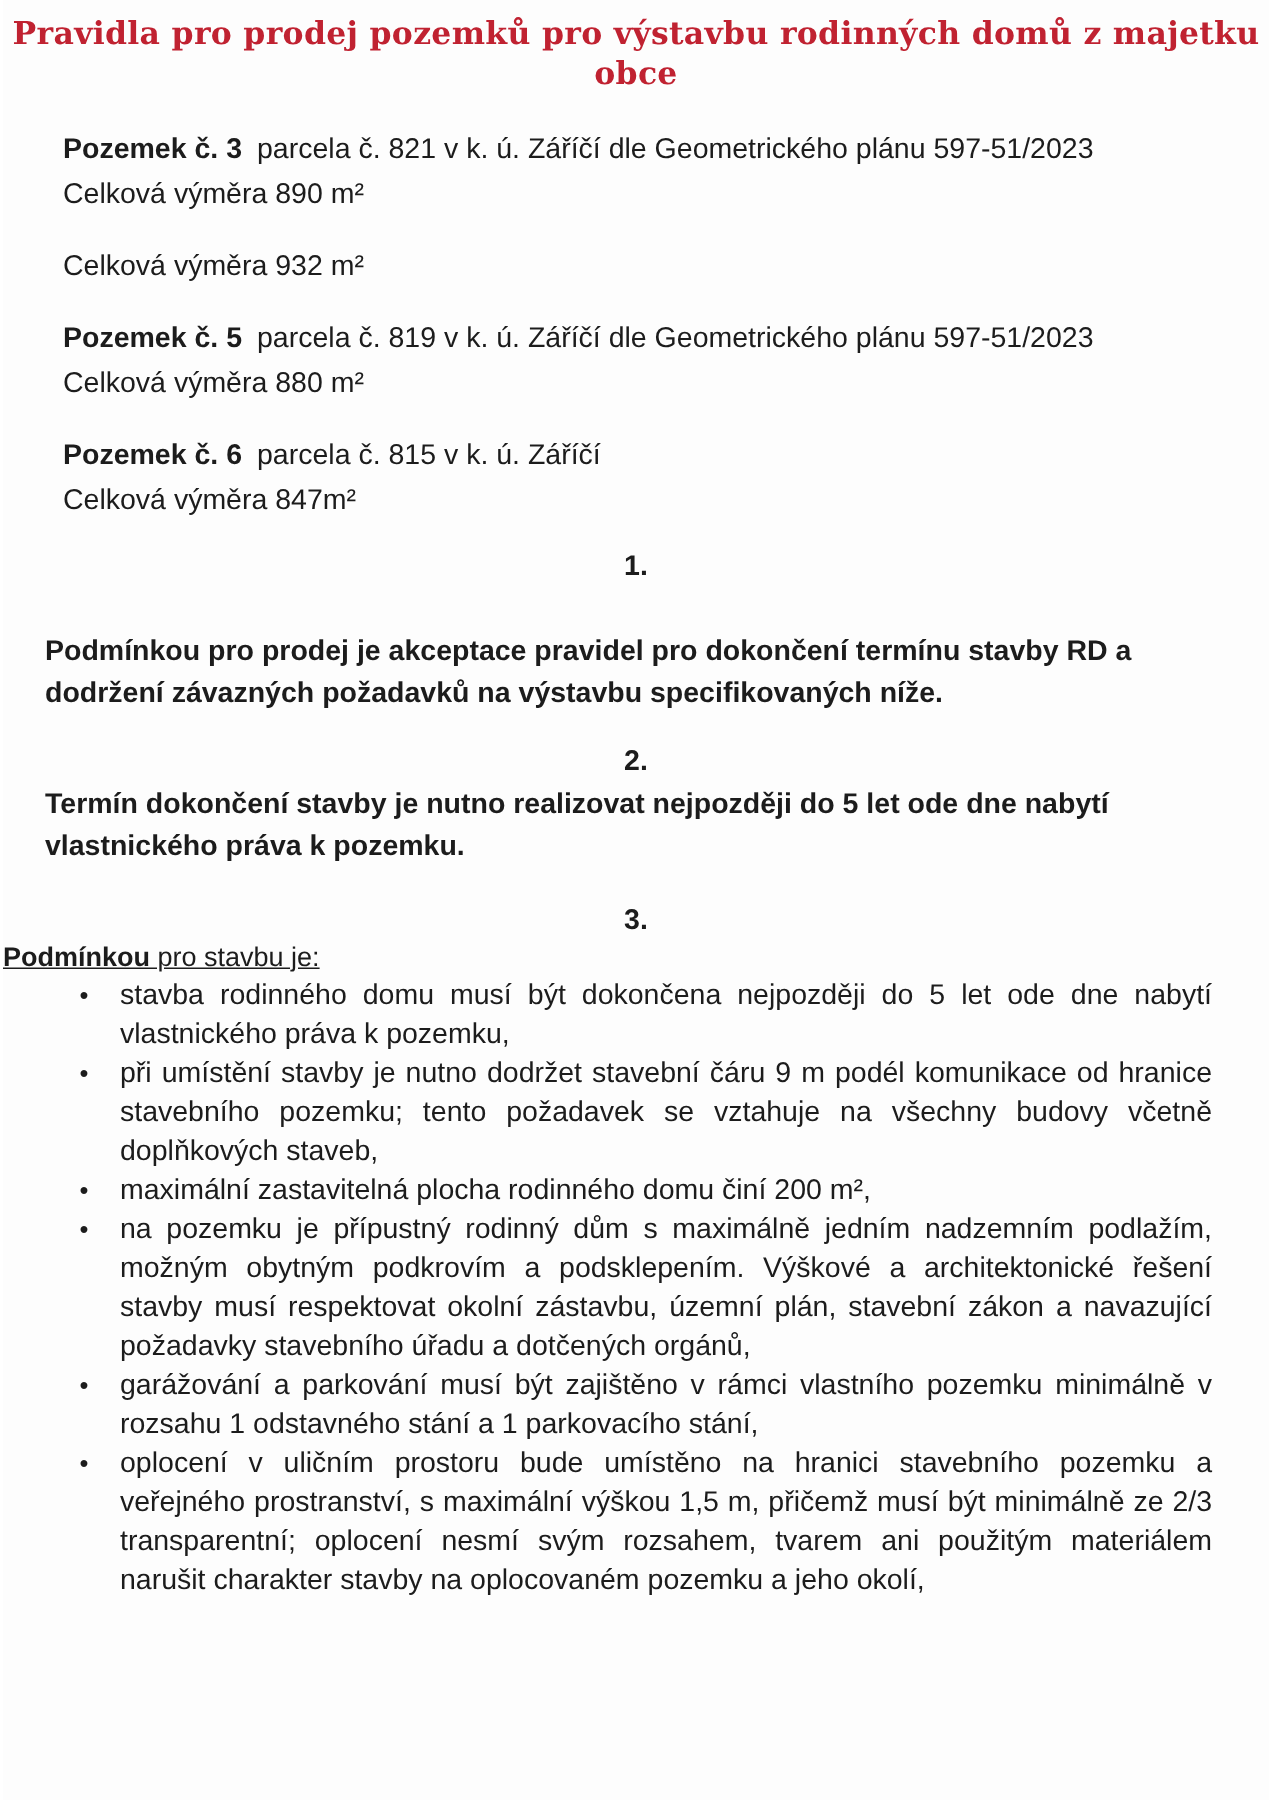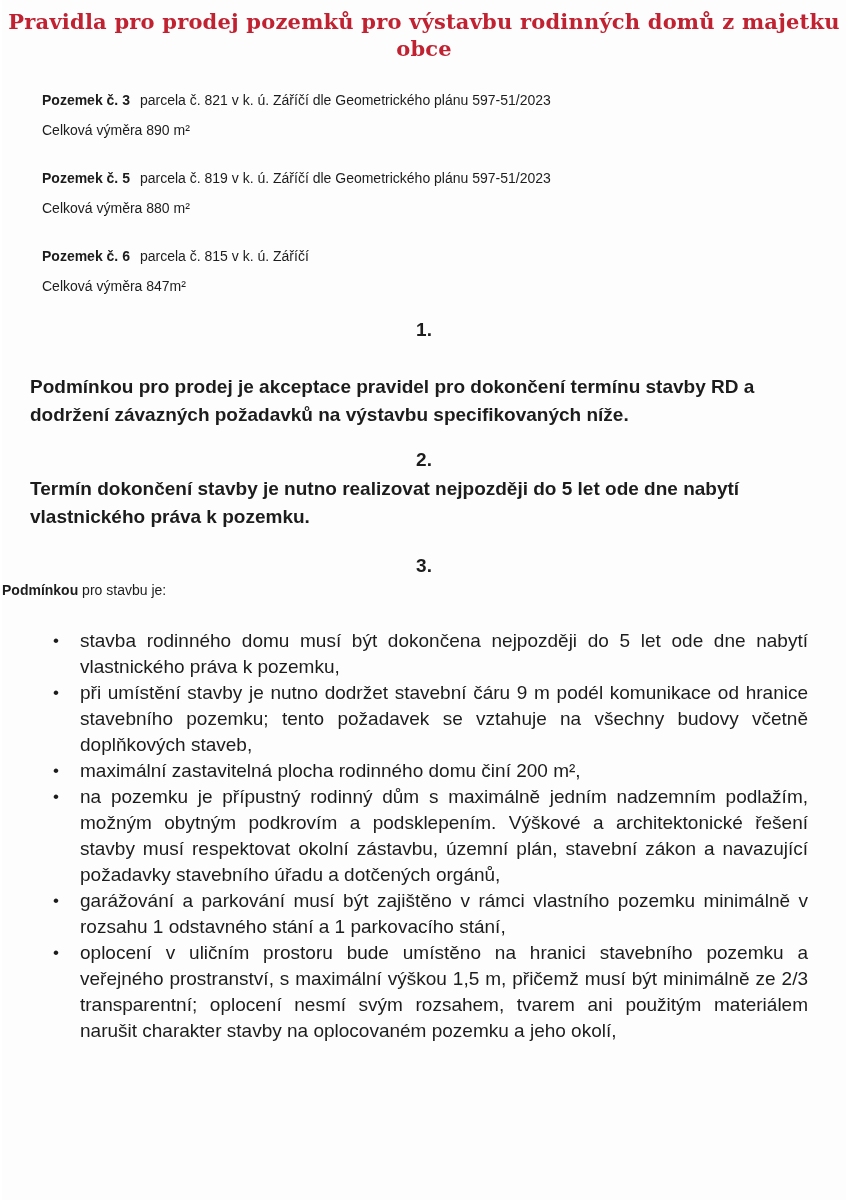--- a/index.html
+++ b/index.html
@@ -22,21 +22,21 @@
     font-weight: bold;
     font-size: 21px;
     line-height: 27px;
     color: #c02231;
     letter-spacing: 0.2px;
   }
   .doc-title span { display: block; }
   
   .parcels { margin-top: 23px; padding-left: 40px; }
   .parcel { margin-bottom: 18px; }
-  .parcel-line { font-size: 14px; line-height: 30px; white-space: nowrap; }
+  .parcel-line { font-size: 19px; line-height: 30px; white-space: nowrap; }
   .parcel-label { font-weight: bold; margin-right: 10px; }
   
   .section-number {
     text-align: center;
     font-weight: bold;
     font-size: 19px;
     line-height: 22px;
   }
   .sn-1 { margin-top: 18px; }
   .sn-2 { margin-top: 20px; }
@@ -46,27 +46,27 @@
     font-weight: bold;
     font-size: 19px;
     line-height: 28px;
     padding-left: 28px;
     padding-right: 8px;
   }
   .st-1 { margin-top: 32px; }
   .st-2 { margin-top: 4px; }
   
   .lead {
-    font-size: 14px;
+    font-size: 18px;
     line-height: 26px;
+    text-decoration: underline;
   }
   .lead .lead-bold { font-weight: bold; }
   
   .bullets {
-    margin-top: 25px;
     padding-left: 78px;
     padding-right: 38px;
     list-style: none;
   }
   .bullets li {
     position: relative;
     font-size: 19px;
     line-height: 26px;
     text-align: justify;
     text-align-last: left;
@@ -92,20 +92,21 @@
   <div class="parcels">
 
     <div class="parcel">
       <div class="parcel-line">
         <span class="parcel-label">Pozemek č. 3</span><span>parcela č. 821 v k. ú. Záříčí dle Geometrického plánu 597-51/2023</span>
       </div>
       <div class="parcel-line">Celková výměra 890 m²</div>
     </div>
 
     <div class="parcel">
+      <div class="parcel-line">Celková výměra 932 m²</div>
     </div>
 
     <div class="parcel">
       <div class="parcel-line">
         <span class="parcel-label">Pozemek č. 5</span><span>parcela č. 819 v k. ú. Záříčí dle Geometrického plánu 597-51/2023</span>
       </div>
       <div class="parcel-line">Celková výměra 880 m²</div>
     </div>
 
     <div class="parcel">

